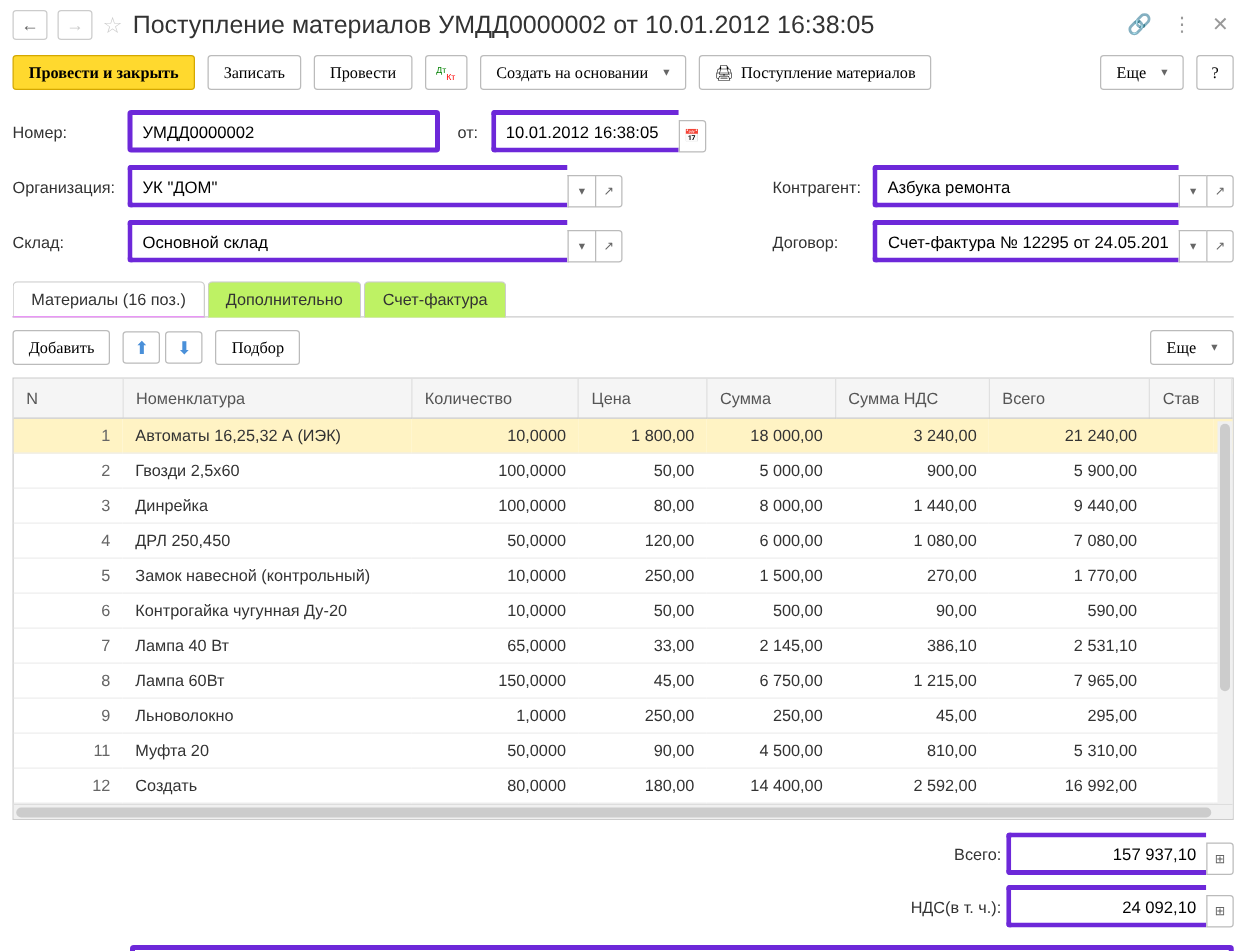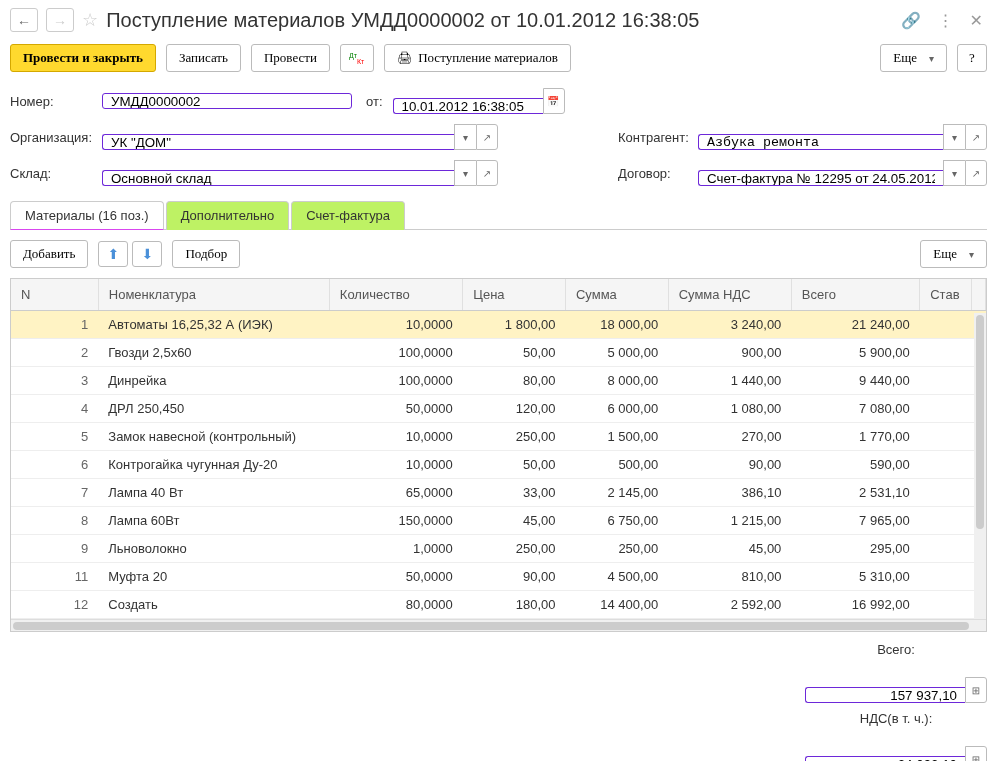--- a/index.html
+++ b/index.html
@@ -12,21 +12,21 @@
 .toolbar { display: flex; align-items: center; padding: 4px 10px 10px; gap: 10px; }
 .btn { height: 28px; padding: 0 12px; border: 1px solid #bbb; background: #fff; border-radius: 3px; cursor: pointer; font-size: 13px; display: flex; align-items: center; gap: 6px; font-family: Liberation Serif, serif; }
 .btn-primary { background: #ffd92e; border-color: #d4a800; font-weight: bold; }
 .btn-dropdown::after { content: "▾"; margin-left: 6px; color: #666; font-size: 10px; }
 .spacer { flex: 1; }
 .dtkt { width: 34px; height: 28px; border: 1px solid #bbb; background: #fff; border-radius: 3px; display: flex; align-items: center; justify-content: center; }
 .form-grid { padding: 6px 10px; display: flex; flex-direction: column; gap: 10px; }
 .form-row { display: flex; align-items: center; gap: 10px; }
 .label { width: 82px; color: #333; }
 .label-wide { width: 70px; }
-.input { height: 16px; border: 1px solid #6d28d9; border-radius: 3px; padding: 0 8px; background: #fff; }
+.input { height: 34px; border: 4px solid #6d28d9; border-radius: 3px; padding: 0 8px; background: #fff; }
 .input-group { display: flex; align-items: flex-end; }
 .input-group .input { border-right: none; border-radius: 3px 0 0 3px; }
 .input-group .gbtn { width: 22px; height: 26px; border: 1px solid #bbb; background: #fff; display: flex; align-items: center; justify-content: center; cursor: pointer; font-size: 10px; color: #666; }
 .input-group .gbtn:last-child { border-radius: 0 3px 3px 0; }
 .input-group .gbtn:not(:last-child) { border-right: none; }
 .tabs { display: flex; border-bottom: 1px solid #ccc; margin: 8px 10px 0; }
 .tab { padding: 6px 14px; border: 1px solid #ccc; border-bottom: none; background: #bef264; cursor: pointer; margin-right: 2px; border-radius: 4px 4px 0 0; position: relative; top: 1px; }
 .tab.active { background: #fff; border-bottom: 1px solid #d946ef; }
 .tab-toolbar { display: flex; align-items: center; padding: 10px; gap: 10px; }
 .icon-btn { width: 30px; height: 26px; border: 1px solid #bbb; background: #fff; border-radius: 3px; cursor: pointer; display: flex; align-items: center; justify-content: center; }
@@ -35,21 +35,21 @@
 .table { width: 100%; border-collapse: collapse; table-layout: fixed; }
 .table th { background: #f5f5f5; border-bottom: 1px solid #ccc; border-right: 1px solid #e0e0e0; padding: 8px 10px; text-align: left; font-weight: normal; color: #555; font-size: 13px; }
 .table td { border-bottom: 1px solid #eee; padding: 6px 10px; font-size: 13px; }
 .table tr.selected td { background: #fff3c4; }
 .table .num { text-align: right; }
 .table .n-col { text-align: right; color: #666; }
 .scrollbar-vert { position: absolute; right: 0; top: 34px; bottom: 12px; width: 12px; background: #f0f0f0; }
 .scrollbar-horiz { height: 12px; background: #f0f0f0; border-top: 1px solid #ddd; }
 .scrollbar-thumb { background: #ccc; border-radius: 6px; }
 .totals { display: flex; flex-direction: column; align-items: flex-end; padding: 10px; gap: 8px; }
-.total-row { display: flex; align-items: center; gap: 20px; flex-direction: column; }
+.total-row { display: flex; align-items: center; gap: 4px; }
 .total-row .input { width: 160px; text-align: right; }
 .comment-row { display: flex; align-items: center; padding: 4px 10px 10px; gap: 8px; }
 .comment-row .input { flex: 1; }
 .print-icon::before { content: "🖨"; font-size: 12px; }
 .cal-icon { font-size: 12px; }
 .open-icon { font-size: 11px; }
 </style>
 </head>
 <body>
 
@@ -66,20 +66,21 @@
 <div class="toolbar">
   <button class="btn btn-primary">Провести и закрыть</button>
   <button class="btn">Записать</button>
   <button class="btn">Провести</button>
   <div class="dtkt">
       <svg width="18" height="14">
         <text x="1" y="7" font-size="7" fill="green">Дт</text>
         <text x="9" y="13" font-size="7" fill="red">Кт</text>
       </svg>
     </div>
+  <button class="btn btn-dropdown">Создать на основании</button>
   <button class="btn">
       <span class="print-icon"></span>
       <span>Поступление материалов</span>
     </button>
   <div class="spacer"></div>
   <button class="btn btn-dropdown">Еще</button>
   <button class="btn" style="width:30px;padding:0;justify-content:center">?</button>
 </div>
 
 <div class="form-grid">
@@ -95,21 +96,21 @@
   <div class="form-row">
     <span class="label">Организация:</span>
     <div class="input-group" style="flex:0 0 auto">
       <input class="input" style="width: 352px;" value="УК &quot;ДОМ&quot;">
       <div class="gbtn">▾</div>
       <div class="gbtn open-icon">↗</div>
     </div>
     <div style="width:100px"></div>
     <span class="label-wide">Контрагент:</span>
     <div class="input-group" style="flex:1">
-      <input class="input" style="flex: 1 1 0%; font-family: Liberation Mono, monospace;" value="Азбука ремонта">
+      <input class="input" style="flex: 1 1 0%;" value="Азбука ремонта">
       <div class="gbtn">▾</div>
       <div class="gbtn open-icon">↗</div>
     </div>
   </div>
   <div class="form-row">
     <span class="label">Склад:</span>
     <div class="input-group">
       <input class="input" style="width: 352px;" value="Основной склад">
       <div class="gbtn">▾</div>
       <div class="gbtn open-icon">↗</div>

